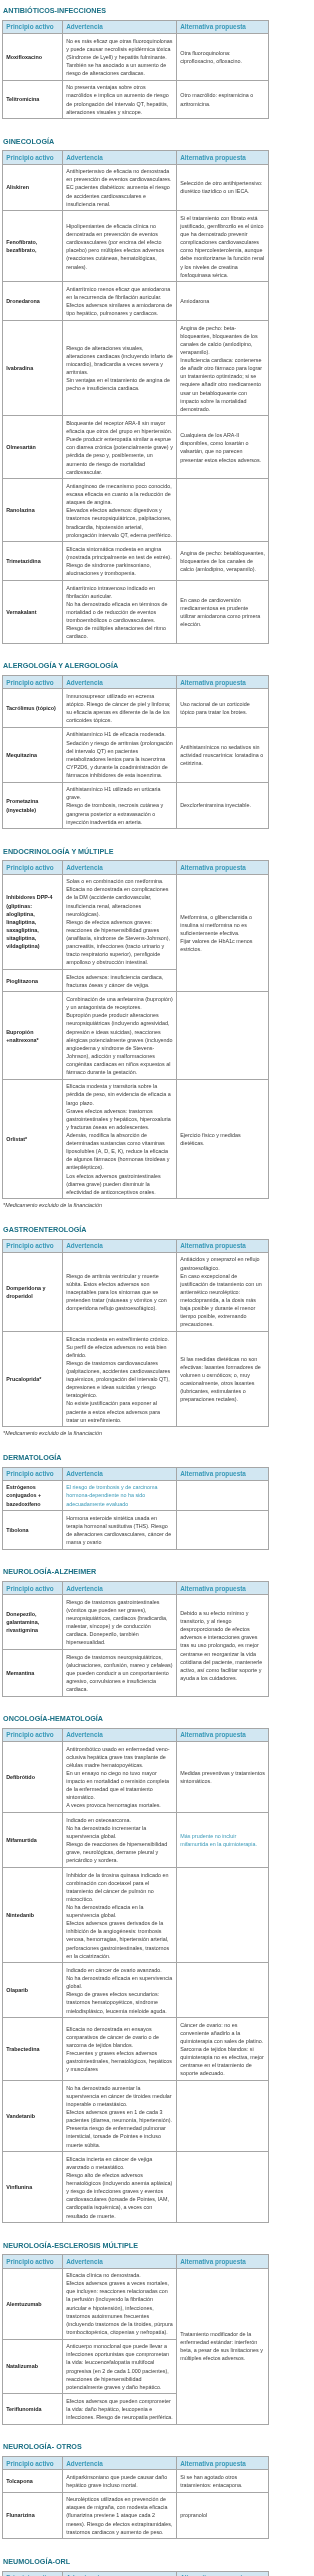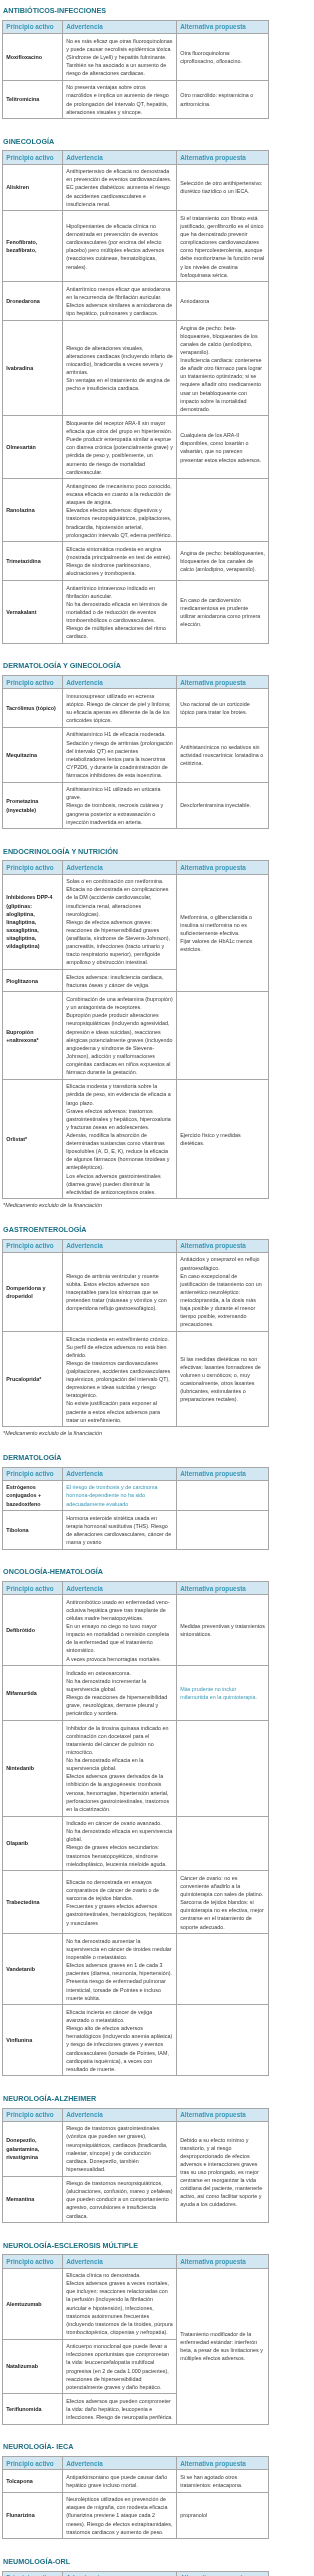--- a/index.html
+++ b/index.html
@@ -120,21 +120,21 @@
             <td class="drug-cell">Vernakalant</td>
             <td class="warning-cell">Antiarrítmico intravenoso indicado en fibrilación auricular.
 No ha demostrado eficacia en términos de mortalidad o de reducción de eventos tromboembólicos o cardiovasculares.
 Riesgo de múltiples alteraciones del ritmo cardiaco.</td>
             <td class="alt-cell">En caso de cardioversión medicamentosa es prudente utilizar amiodarona como primera elección.</td>
           </tr>
         </tbody>
       </table>
     </div>
     <div class="section">
-      <div class="section-title">DERMATOLOGÍA Y GINECOLOGÍA</div>
+      <div class="section-title">ALERGOLOGÍA Y ALERGOLOGÍA</div>
       <table class="drug-table">
         <colgroup>
           <col class="c-drug">
           <col class="c-warn">
           <col class="c-alt">
         </colgroup>
         <thead>
           <tr>
             <th>Principio activo</th>
             <th>Advertencia</th>
@@ -156,21 +156,21 @@
           <tr>
             <td class="drug-cell">Prometazina (inyectable)</td>
             <td class="warning-cell">Antihistamínico H1 utilizado en urticaria grave.
 Riesgo de trombosis, necrosis cutánea y gangrena posterior a extravasación o inyección inadvertida en arteria.</td>
             <td class="alt-cell">Dexclorfeniramina inyectable.</td>
           </tr>
         </tbody>
       </table>
     </div>
     <div class="section">
-      <div class="section-title">ENDOCRINOLOGÍA Y NUTRICIÓN</div>
+      <div class="section-title">ENDOCRINOLOGÍA Y MÚLTIPLE</div>
       <table class="drug-table">
         <colgroup>
           <col class="c-drug">
           <col class="c-warn">
           <col class="c-alt">
         </colgroup>
         <thead>
           <tr>
             <th>Principio activo</th>
             <th>Advertencia</th>
@@ -265,20 +265,48 @@
           </tr>
           <tr>
             <td class="drug-cell">Tibolona</td>
             <td class="warning-cell">Hormona esteroide sintética usada en terapia hormonal sustitutiva (THS). Riesgo de alteraciones cardiovasculares, cáncer de mama y ovario</td>
             <td class="alt-cell"></td>
           </tr>
         </tbody>
       </table>
     </div>
     <div class="section">
+      <div class="section-title">NEUROLOGÍA-ALZHEIMER</div>
+      <table class="drug-table">
+        <colgroup>
+          <col class="c-drug">
+          <col class="c-warn">
+          <col class="c-alt">
+        </colgroup>
+        <thead>
+          <tr>
+            <th>Principio activo</th>
+            <th>Advertencia</th>
+            <th>Alternativa propuesta</th>
+          </tr>
+        </thead>
+        <tbody>
+          <tr>
+            <td class="drug-cell">Donepezilo, galantamina, rivastigmina</td>
+            <td class="warning-cell">Riesgo de trastornos gastrointestinales (vómitos que pueden ser graves), neuropsiquiátricos, cardiacos (bradicardia, malestar, síncope) y de conducción cardiaca. Donepezilo, también hipersexualidad.</td>
+            <td class="alt-cell" rowspan="2">Debido a su efecto mínimo y transitorio, y al riesgo desproporcionado de efectos adversos e interacciones graves tras su uso prolongado, es mejor centrarse en reorganizar la vida cotidiana del paciente, mantenerle activo, así como facilitar soporte y ayuda a los cuidadores.</td>
+          </tr>
+          <tr>
+            <td class="drug-cell">Memantina</td>
+            <td class="warning-cell">Riesgo de trastornos neuropsiquiátricos, (alucinaciones, confusión, mareo y cefaleas) que pueden conducir a un comportamiento agresivo, convulsiones e insuficiencia cardiaca.</td>
+          </tr>
+        </tbody>
+      </table>
+    </div>
+    <div class="section">
       <div class="section-title">ONCOLOGÍA-HEMATOLOGÍA</div>
       <table class="drug-table">
         <colgroup>
           <col class="c-drug">
           <col class="c-warn">
           <col class="c-alt">
         </colgroup>
         <thead>
           <tr>
             <th>Principio activo</th>
@@ -332,48 +360,20 @@
           <tr>
             <td class="drug-cell">Vinflunina</td>
             <td class="warning-cell">Eficacia incierta en cáncer de vejiga avanzado o metastático.
 Riesgo alto de efectos adversos hematológicos (incluyendo anemia aplásica) y riesgo de infecciones graves y eventos cardiovasculares (torsade de Pointes, IAM, cardiopatía isquémica), a veces con resultado de muerte.</td>
             <td class="alt-cell"></td>
           </tr>
         </tbody>
       </table>
     </div>
     <div class="section">
-      <div class="section-title">NEUROLOGÍA-ALZHEIMER</div>
-      <table class="drug-table">
-        <colgroup>
-          <col class="c-drug">
-          <col class="c-warn">
-          <col class="c-alt">
-        </colgroup>
-        <thead>
-          <tr>
-            <th>Principio activo</th>
-            <th>Advertencia</th>
-            <th>Alternativa propuesta</th>
-          </tr>
-        </thead>
-        <tbody>
-          <tr>
-            <td class="drug-cell">Donepezilo, galantamina, rivastigmina</td>
-            <td class="warning-cell">Riesgo de trastornos gastrointestinales (vómitos que pueden ser graves), neuropsiquiátricos, cardiacos (bradicardia, malestar, síncope) y de conducción cardiaca. Donepezilo, también hipersexualidad.</td>
-            <td class="alt-cell" rowspan="2">Debido a su efecto mínimo y transitorio, y al riesgo desproporcionado de efectos adversos e interacciones graves tras su uso prolongado, es mejor centrarse en reorganizar la vida cotidiana del paciente, mantenerle activo, así como facilitar soporte y ayuda a los cuidadores.</td>
-          </tr>
-          <tr>
-            <td class="drug-cell">Memantina</td>
-            <td class="warning-cell">Riesgo de trastornos neuropsiquiátricos, (alucinaciones, confusión, mareo y cefaleas) que pueden conducir a un comportamiento agresivo, convulsiones e insuficiencia cardiaca.</td>
-          </tr>
-        </tbody>
-      </table>
-    </div>
-    <div class="section">
       <div class="section-title">NEUROLOGÍA-ESCLEROSIS MÚLTIPLE</div>
       <table class="drug-table">
         <colgroup>
           <col class="c-drug">
           <col class="c-warn">
           <col class="c-alt">
         </colgroup>
         <thead>
           <tr>
             <th>Principio activo</th>
@@ -393,21 +393,21 @@
             <td class="warning-cell">Anticuerpo monoclonal que puede llevar a infecciones oportunistas que comprometan la vida: leucoencefalopatía multifocal progresiva (en 2 de cada 1.000 pacientes), reacciones de hipersensibilidad potencialmente graves y daño hepático.</td>
           </tr>
           <tr>
             <td class="drug-cell">Teriflunomida</td>
             <td class="warning-cell">Efectos adversos que pueden comprometer la vida: daño hepático, leucopenia e infecciones. Riesgo de neuropatía periférica.</td>
           </tr>
         </tbody>
       </table>
     </div>
     <div class="section">
-      <div class="section-title">NEUROLOGÍA- IECA</div>
+      <div class="section-title">NEUROLOGÍA- OTROS</div>
       <table class="drug-table">
         <colgroup>
           <col class="c-drug">
           <col class="c-warn">
           <col class="c-alt">
         </colgroup>
         <thead>
           <tr>
             <th>Principio activo</th>
             <th>Advertencia</th>

